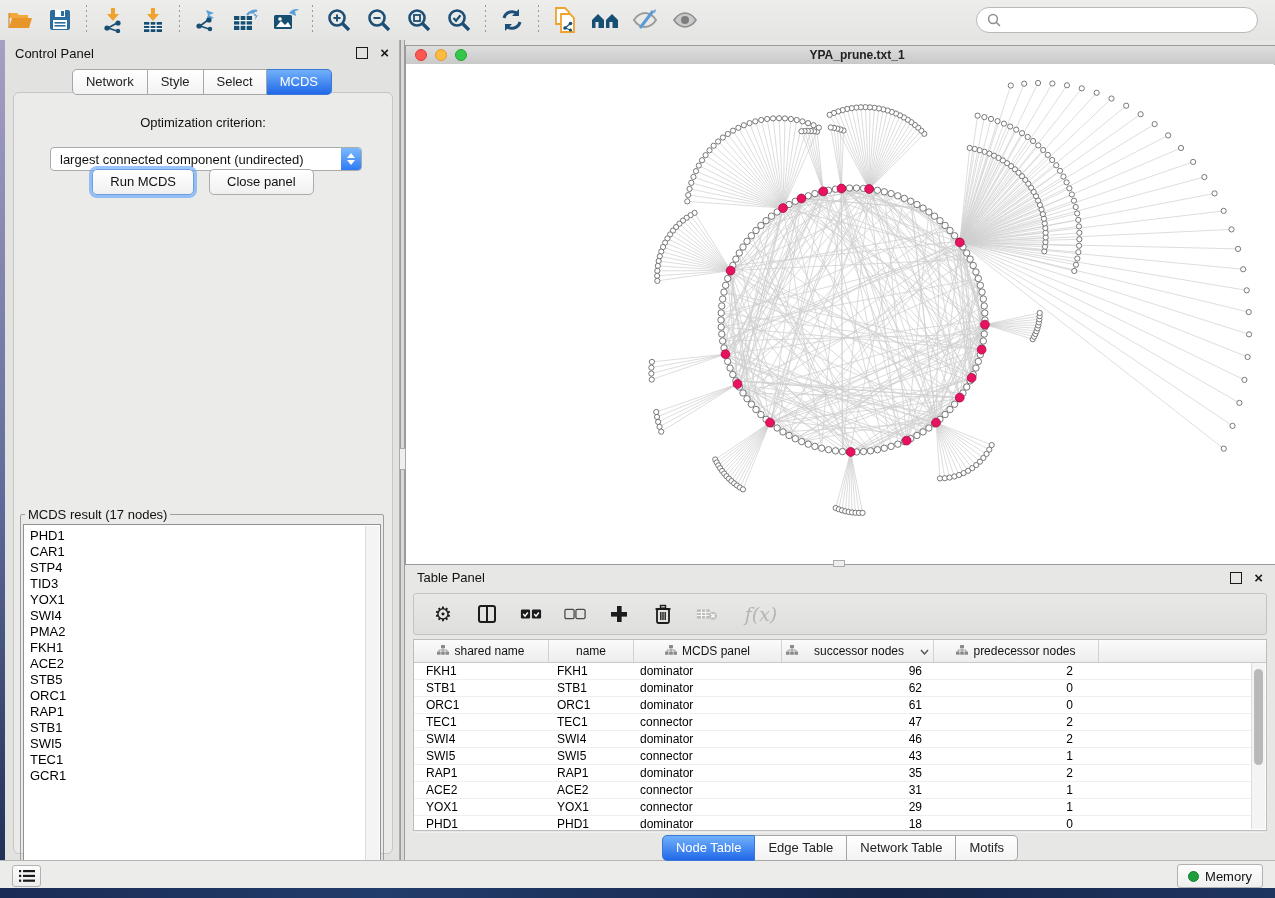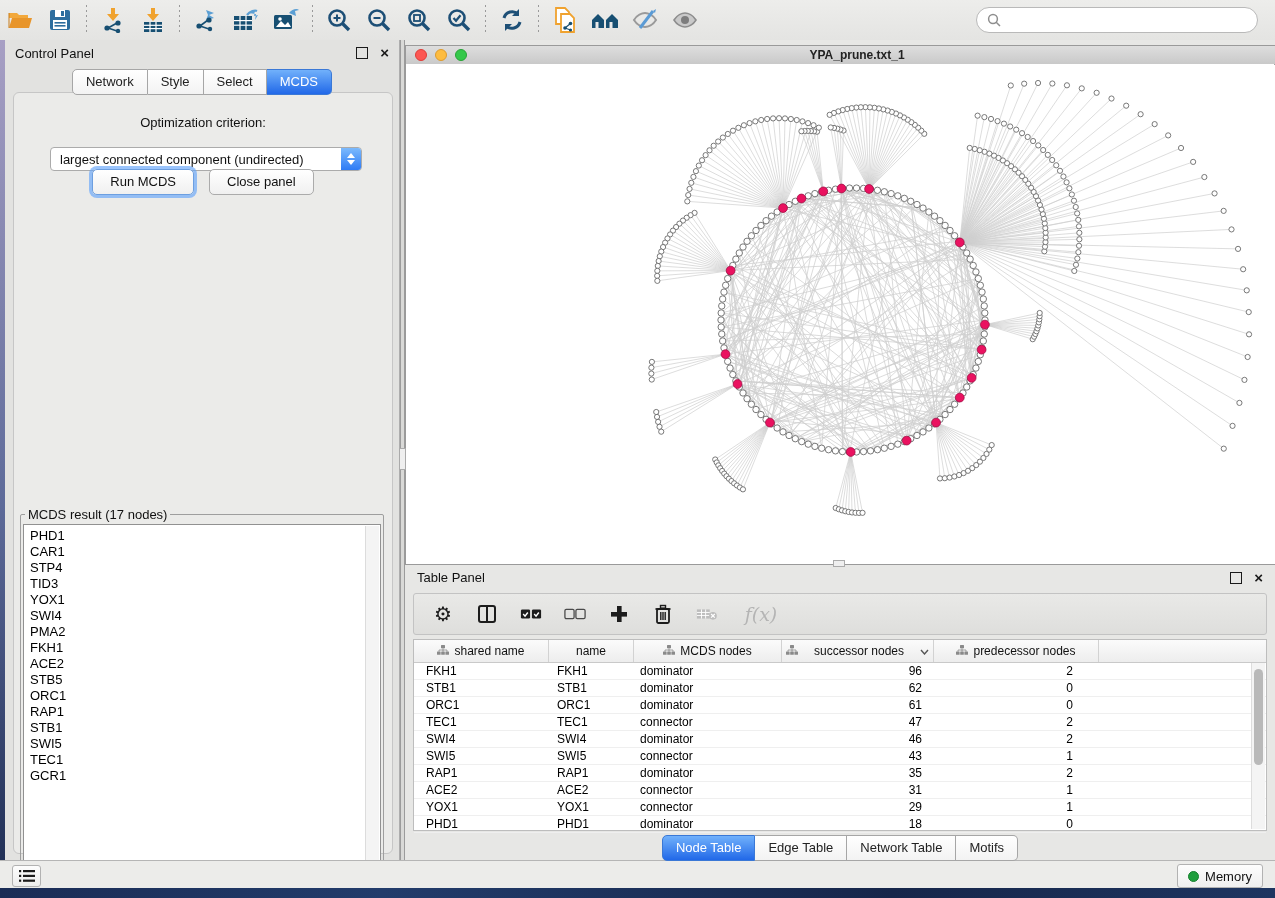--- a/index.html
+++ b/index.html
@@ -1370,21 +1370,21 @@
             <div class="th c2">
               <span><svg width="12" height="10" viewBox="0 0 12 10">
                   <g fill="#8a8a8a">
                     <rect x="4" y="0" width="4" height="3.2" rx="0.5"></rect>
                     <rect x="0" y="6.5" width="3.6" height="3.2" rx="0.5"></rect>
                     <rect x="4.2" y="6.5" width="3.6" height="3.2" rx="0.5"></rect>
                     <rect x="8.4" y="6.5" width="3.6" height="3.2" rx="0.5"></rect>
                   </g>
                   <path d="M6 3.2v2M2 6.5V5h8v1.5M6 5v1.5" stroke="#8a8a8a" stroke-width="0.8" fill="none"></path>
                 </svg></span>
-              <span>MCDS nodes</span>
+              <span>MCDS panel</span>
             </div>
             <div class="th c3">
               <span><svg width="12" height="10" viewBox="0 0 12 10">
                   <g fill="#8a8a8a">
                     <rect x="4" y="0" width="4" height="3.2" rx="0.5"></rect>
                     <rect x="0" y="6.5" width="3.6" height="3.2" rx="0.5"></rect>
                     <rect x="4.2" y="6.5" width="3.6" height="3.2" rx="0.5"></rect>
                     <rect x="8.4" y="6.5" width="3.6" height="3.2" rx="0.5"></rect>
                   </g>
                   <path d="M6 3.2v2M2 6.5V5h8v1.5M6 5v1.5" stroke="#8a8a8a" stroke-width="0.8" fill="none"></path>

